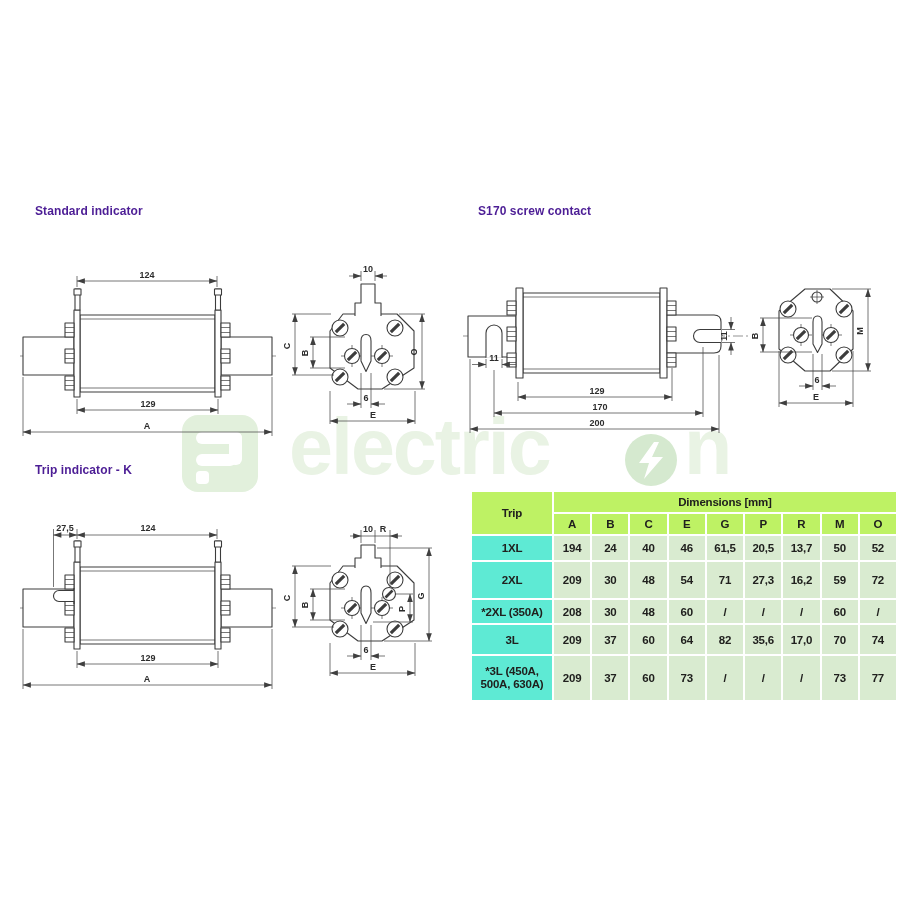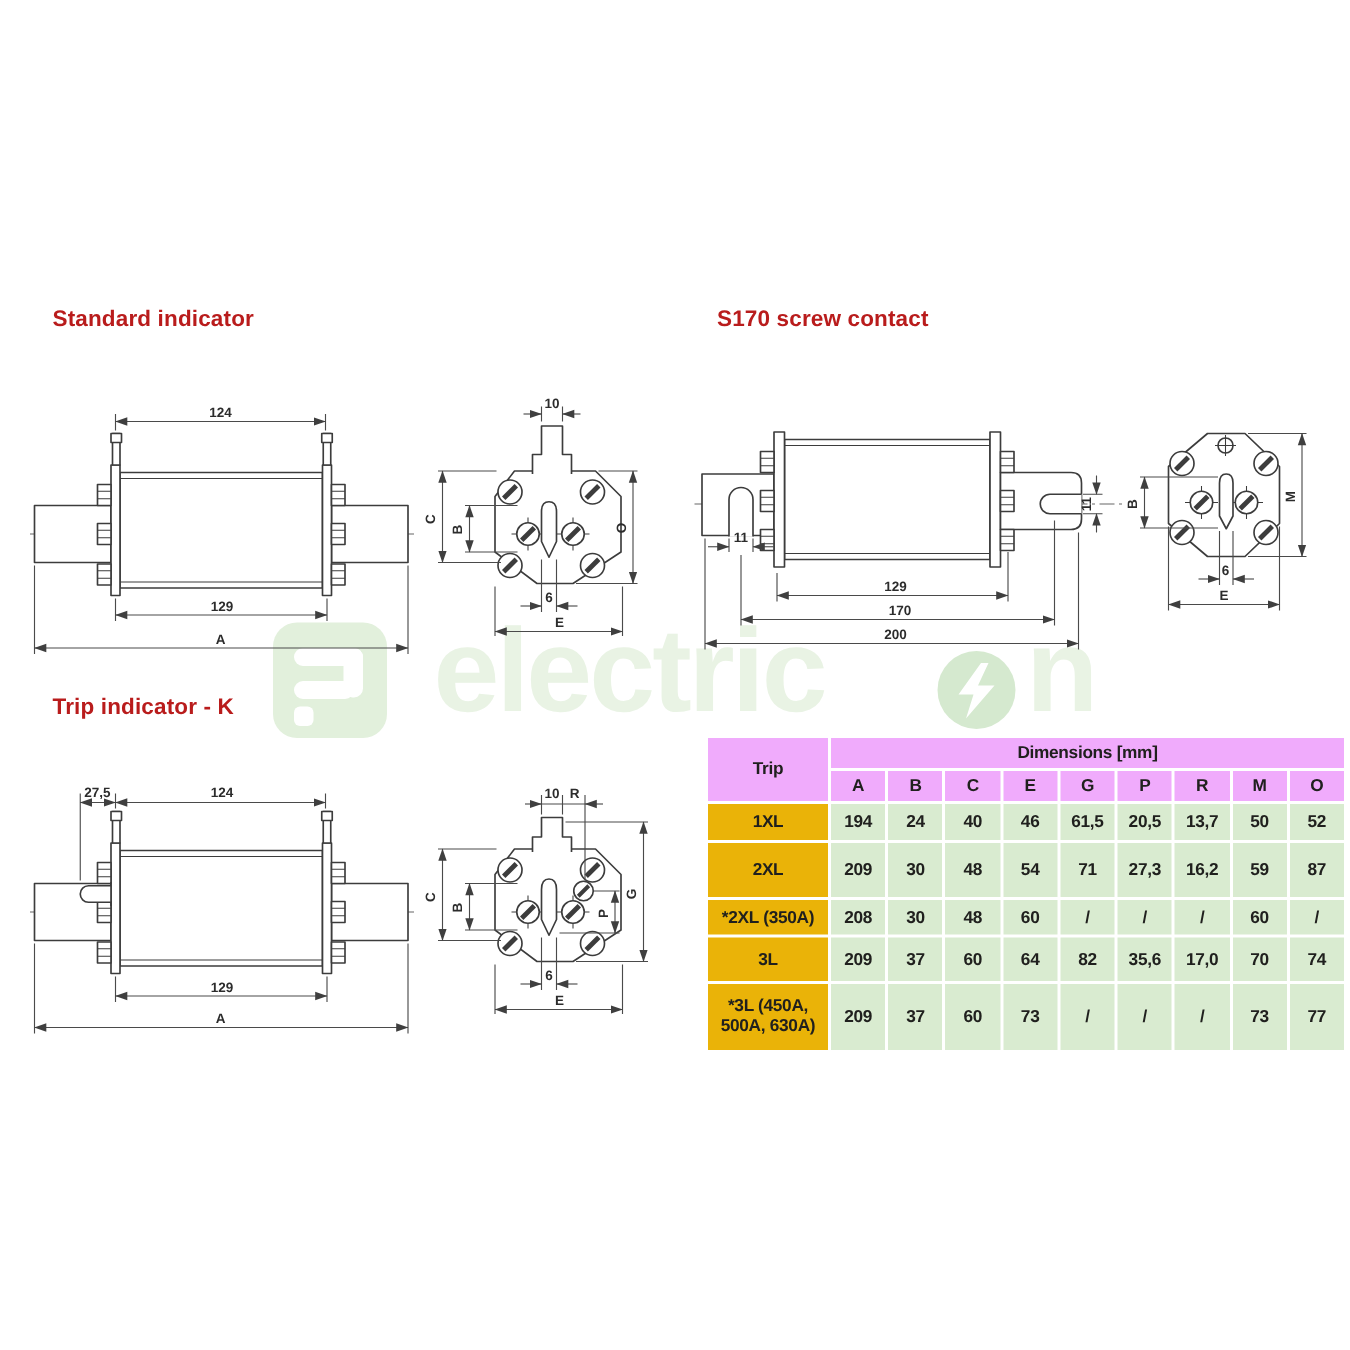--- a/index.html
+++ b/index.html
@@ -1,18 +1,18 @@
 <!DOCTYPE html>
 <html><head>
 <meta charset="utf-8">
 <style>
   html,body{margin:0;padding:0;background:#fff;}
   #page{position:relative;width:900px;height:900px;background:#fff;overflow:hidden;
         font-family:"Liberation Sans",sans-serif;}
-  .sec-title{position:absolute;font-weight:700;font-size:15px;color:#b91c1c;letter-spacing:.1px;z-index:3;}
+  .sec-title{position:absolute;font-weight:700;font-size:12px;color:#4c1d95;letter-spacing:.1px;z-index:3;}
   
   .wm{position:absolute;left:0;top:0;width:752px;height:900px;z-index:0;}
   .wm-icon{position:absolute;left:182px;top:415px;width:76px;height:77px;background:#e2f0dc;border-radius:16px;}
   .wm-icon .b1{position:absolute;left:14px;top:17px;width:46px;height:12px;background:#fff;border-radius:6px;}
   .wm-icon .b2{position:absolute;left:47px;top:17px;width:13px;height:33px;background:#fff;border-radius:6px;}
   .wm-icon .b3{position:absolute;left:14px;top:39px;width:40px;height:12px;background:#fff;border-radius:6px;}
   .wm-icon .b4{position:absolute;left:14px;top:56px;width:13px;height:13px;background:#fff;border-radius:4px;}
   .wm-text{position:absolute;top:401px;font-weight:700;font-size:79px;letter-spacing:-2px;color:#e9f3e4;}
   .wm-main{left:289px;}
   .wm-tail{left:684px;}
@@ -24,22 +24,22 @@
   .thin{stroke:#3c3c3c;stroke-width:.7;fill:none;}
   .dim,.ext{stroke:#4a4a4a;stroke-width:.75;fill:none;}
   .cl{stroke:#666;stroke-width:.7;fill:none;stroke-dasharray:10 3 2 3;}
   .slot{stroke:#3c3c3c;stroke-width:3.2;}
   .dl{font-family:"Liberation Sans",sans-serif;font-size:9px;font-weight:700;fill:#2c2c2c;}
   
   .dimtable{position:absolute;left:470px;top:490px;width:428px;z-index:2;
             border-collapse:separate;border-spacing:2px;table-layout:fixed;}
   .dimtable th,.dimtable td{font-family:"Liberation Sans",sans-serif;font-weight:700;font-size:11.5px;
             color:#20201e;text-align:center;vertical-align:middle;padding:0;letter-spacing:-.2px;}
-  .hdr{background:#f0abfc;}
-  .szc{background:#eab308;}
+  .hdr{background:#bef264;}
+  .szc{background:#5eead4;}
   .cell{background:#d9ebd0;margin-top:28px;}
   .szcol{width:80px;}
   .r0{height:20px}.rh1{height:24px}.rh2{height:36px}.rh3{height:23px}.rh4{height:29px}.rh5{height:44px}
   .rh5 .szc{line-height:1.15;padding:2px 1px;}
 </style>
 </head>
 <body>
 
 <div id="page">
 
@@ -322,21 +322,21 @@
     <tr class="rh2">
       <td class="szc">2XL</td>
       <td class="cell">209</td>
       <td class="cell">30</td>
       <td class="cell">48</td>
       <td class="cell">54</td>
       <td class="cell">71</td>
       <td class="cell">27,3</td>
       <td class="cell">16,2</td>
       <td class="cell">59</td>
-      <td class="cell">87</td>
+      <td class="cell">72</td>
     </tr>
     <tr class="rh3">
       <td class="szc">*2XL (350A)</td>
       <td class="cell">208</td>
       <td class="cell">30</td>
       <td class="cell">48</td>
       <td class="cell">60</td>
       <td class="cell">/</td>
       <td class="cell">/</td>
       <td class="cell">/</td>

